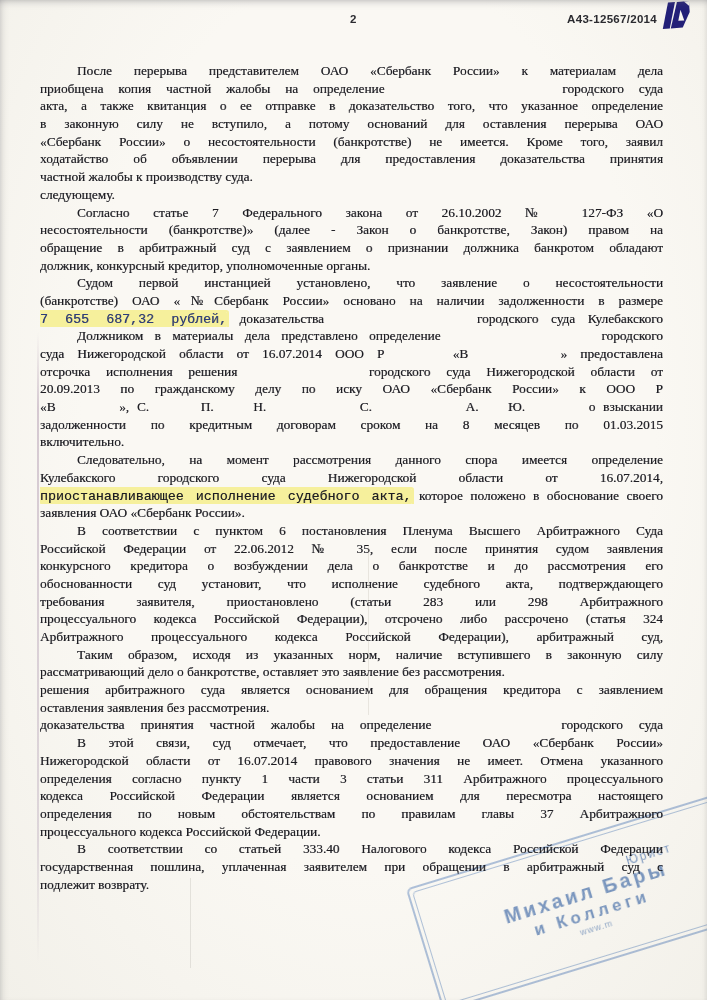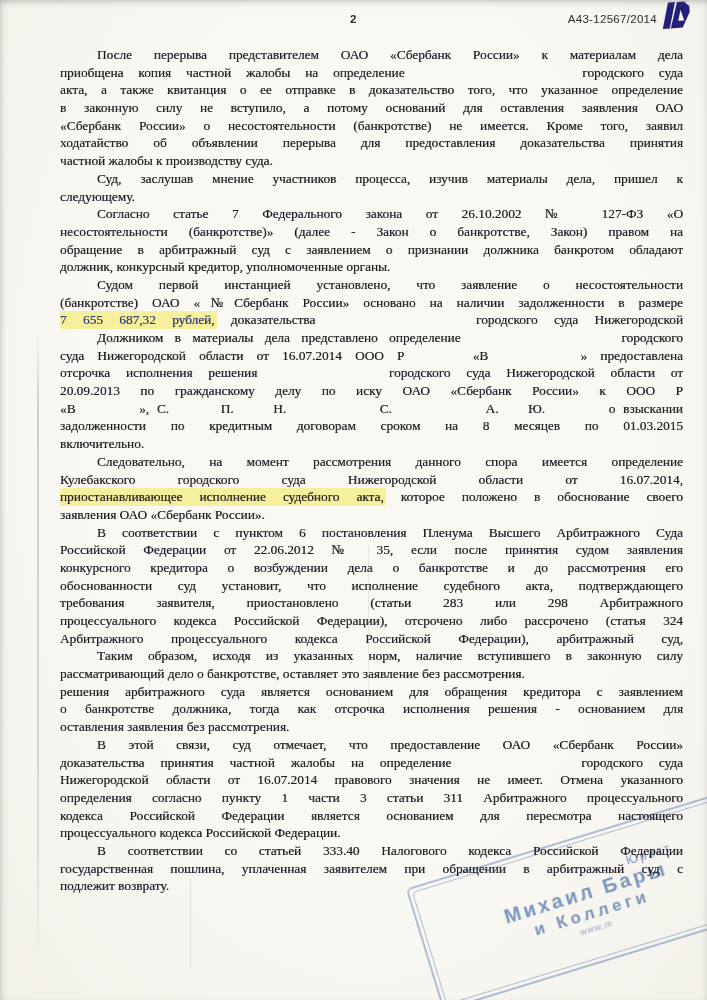--- a/index.html
+++ b/index.html
@@ -18,45 +18,45 @@
                 inset 7px 0 10px -8px rgba(120,120,125,0.45),
                 inset -4px 0 8px -7px rgba(130,130,135,0.35);
   }
   .header-num {
     position:absolute; top:13px; left:0; right:0; text-align:center;
     font-family:"Liberation Sans", sans-serif; font-weight:bold;
     font-size:11.5px; color:#2b2b30; letter-spacing:0.5px;
   }
   .header-case {
     position:absolute; top:13px; right:50px;
-    font-family:"Liberation Sans", sans-serif; font-weight:normal;
+    font-family:"Liberation Sans", sans-serif; font-weight:bold;
     font-size:11.5px; color:#2b2b30; letter-spacing:0.3px;
   }
   .corner-logo {
     position:absolute; top:1px; right:16px; width:30px; height:32px;
     color: var(--logo, #232078); transform:rotate(-4deg); z-index:3;
   }
   .doc-body {
-    position:absolute; top:46px; left:40px; width:623px; z-index:1;
+    position:absolute; top:62px; left:40px; width:623px; z-index:1;
     color:#1d1d22;
-    padding-left:20px;
   }
   .line {
     height:17.7px; line-height:17.7px; font-size:13.3px;
     text-align:justify; text-align-last:justify;
     overflow:hidden; white-space:normal;
     text-shadow:0.35px 0 0 rgba(28,28,40,0.55);
   }
   .line.pfirst { text-indent:37px; }
   .line.plast  { text-align-last:left; }
   .gap { display:inline-block; height:2px; }
   .hl {
     background: var(--hl, #f7f1a0);
     box-shadow: 0 0 0 2px var(--hl, #f7f1a0);
     border-radius:1px;
+    font-family:Liberation Mono, monospace;
   }
   .scan-line { position:absolute; pointer-events:none; z-index:2; }
   .scan-line.left {
     left:37px; top:332px; width:2px; height:632px;
     background:linear-gradient(rgba(175,150,175,0), rgba(170,145,170,0.45) 12%,
                rgba(170,150,175,0.32) 80%, rgba(175,150,175,0));
   }
   .scan-line.mid {
     left:368px; top:545px; width:1px; height:170px; background:rgba(185,180,170,0.28);
   }
@@ -94,33 +94,32 @@
     <polygon points="1,27 8,1 15,1 8,27" fill="currentColor"></polygon>
     <polygon points="9,27 17,1 29,1 29,12 21,27" fill="currentColor"></polygon>
     <polygon points="17,20 20,9 23,20" fill="#f8f6f1"></polygon>
     <polygon points="24,1 29,1 29,6" fill="#f8f6f1"></polygon>
   </svg>
 
   <div class="doc-body" id="doc-body">
       <div class="line pfirst"><span>После перерыва представителем ОАО «Сбербанк России» к материалам дела</span> </div>
       <div class="line"><span>приобщена копия частной жалобы на определение</span> <span class="gap" style="width: 148px;"></span> <span>городского суда</span> </div>
       <div class="line"><span>акта, а также квитанция о ее отправке в доказательство того, что указанное определение</span> </div>
-      <div class="line"><span>в законную силу не вступило, а потому оснований для оставления заявления ОАО</span> </div>
+      <div class="line"><span>в законную силу не вступило, а потому оснований для оставления перерыва ОАО</span> </div>
       <div class="line"><span>«Сбербанк России» о несостоятельности (банкротстве) не имеется. Кроме того, заявил</span> </div>
       <div class="line"><span>ходатайство об объявлении перерыва для предоставления доказательства принятия</span> </div>
       <div class="line plast"><span>частной жалобы к производству суда.</span> </div>
-      <div class="line pfirst"><span>Суд, заслушав мнение участников процесса, изучив материалы дела, пришел к</span> </div>
       <div class="line plast"><span>следующему.</span> </div>
       <div class="line pfirst"><span>Согласно статье 7 Федерального закона от 26.10.2002 № 127-ФЗ «О</span> </div>
       <div class="line"><span>несостоятельности (банкротстве)» (далее - Закон о банкротстве, Закон) правом на</span> </div>
       <div class="line"><span>обращение в арбитражный суд с заявлением о признании должника банкротом обладают</span> </div>
       <div class="line plast"><span>должник, конкурсный кредитор, уполномоченные органы.</span> </div>
       <div class="line pfirst"><span>Судом первой инстанцией установлено, что заявление о несостоятельности</span> </div>
       <div class="line"><span>(банкротстве) ОАО «№Сбербанк России» основано на наличии задолженности в размере</span> </div>
-      <div class="line"><span class="hl" style="color: rgb(44, 60, 124);">7 655 687,32 рублей,</span> <span>доказательства</span> <span class="gap" style="width: 128px;"></span> <span>городского суда Нижегородской</span> </div>
+      <div class="line"><span class="hl" style="color: rgb(44, 60, 124);">7 655 687,32 рублей,</span> <span>доказательства</span> <span class="gap" style="width: 128px;"></span> <span>городского суда Кулебакского</span> </div>
       <div class="line pfirst"><span>Должником в материалы дела представлено определение</span> <span class="gap" style="width: 138px;"></span> <span>городского</span> </div>
       <div class="line"><span>суда Нижегородской области от 16.07.2014 ООО Р</span> <span class="gap" style="width: 42px;"></span> <span>«В</span> <span class="gap" style="width: 66px;"></span> <span>» предоставлена</span> </div>
       <div class="line"><span>отсрочка исполнения решения</span> <span class="gap" style="width: 100px;"></span> <span>городского суда Нижегородской области от</span> </div>
       <div class="line"><span>20.09.2013 по гражданскому делу по иску ОАО «Сбербанк России» к ООО Р</span> </div>
       <div class="line"><span>«В</span> <span class="gap" style="width: 48px;"></span> <span>», С.</span> <span class="gap" style="width: 36px;"></span> <span>П.</span> <span class="gap" style="width: 24px;"></span> <span>Н.</span> <span class="gap" style="width: 78px;"></span> <span>С.</span> <span class="gap" style="width: 78px;"></span> <span>А.</span> <span class="gap" style="width: 14px;"></span> <span>Ю.</span> <span class="gap" style="width: 48px;"></span> <span>о взыскании</span> </div>
       <div class="line"><span>задолженности по кредитным договорам сроком на 8 месяцев по 01.03.2015</span> </div>
       <div class="line plast"><span>включительно.</span> </div>
       <div class="line pfirst"><span>Следовательно, на момент рассмотрения данного спора имеется определение</span> </div>
       <div class="line"><span>Кулебакского городского суда Нижегородской области от 16.07.2014,</span> </div>
       <div class="line"><span class="hl">приостанавливающее исполнение судебного акта,</span> <span>которое положено в обоснование своего</span> </div>
@@ -128,27 +127,27 @@
       <div class="line pfirst"><span>В соответствии с пунктом 6 постановления Пленума Высшего Арбитражного Суда</span> </div>
       <div class="line"><span>Российской Федерации от 22.06.2012 № 35, если после принятия судом заявления</span> </div>
       <div class="line"><span>конкурсного кредитора о возбуждении дела о банкротстве и до рассмотрения его</span> </div>
       <div class="line"><span>обоснованности суд установит, что исполнение судебного акта, подтверждающего</span> </div>
       <div class="line"><span>требования заявителя, приостановлено (статьи 283 или 298 Арбитражного</span> </div>
       <div class="line"><span>процессуального кодекса Российской Федерации), отсрочено либо рассрочено (статья 324</span> </div>
       <div class="line"><span>Арбитражного процессуального кодекса Российской Федерации), арбитражный суд,</span> </div>
       <div class="line pfirst"><span>Таким образом, исходя из указанных норм, наличие вступившего в законную силу</span> </div>
       <div class="line plast"><span>рассматривающий дело о банкротстве, оставляет это заявление без рассмотрения.</span> </div>
       <div class="line"><span>решения арбитражного суда является основанием для обращения кредитора с заявлением</span> </div>
-      <div class="line"><span>о банкротстве должника, тогда как отсрочка исполнения решения - основанием для</span> </div>
       <div class="line plast"><span>оставления заявления без рассмотрения.</span> </div>
+      <div class="line"><span>доказательства принятия частной жалобы на определение</span> <span class="gap" style="width: 98px;"></span> <span>городского суда</span> </div>
       <div class="line pfirst"><span>В этой связи, суд отмечает, что предоставление ОАО «Сбербанк России»</span> </div>
-      <div class="line"><span>доказательства принятия частной жалобы на определение</span> <span class="gap" style="width: 98px;"></span> <span>городского суда</span> </div>
       <div class="line"><span>Нижегородской области от 16.07.2014 правового значения не имеет. Отмена указанного</span> </div>
       <div class="line"><span>определения согласно пункту 1 части 3 статьи 311 Арбитражного процессуального</span> </div>
       <div class="line"><span>кодекса Российской Федерации является основанием для пересмотра настоящего</span> </div>
+      <div class="line"><span>определения по новым обстоятельствам по правилам главы 37 Арбитражного</span> </div>
       <div class="line plast"><span>процессуального кодекса Российской Федерации.</span> </div>
       <div class="line pfirst"><span>В соответствии со статьей 333.40 Налогового кодекса Российской Федерации</span> </div>
       <div class="line"><span>государственная пошлина, уплаченная заявителем при обращении в арбитражный суд с</span> </div>
       <div class="line plast"><span>подлежит возврату.</span> </div>
     </div>
 
   <div class="scan-line left"></div>
   <div class="scan-line mid"></div>
   <div class="scan-line low"></div>
 

